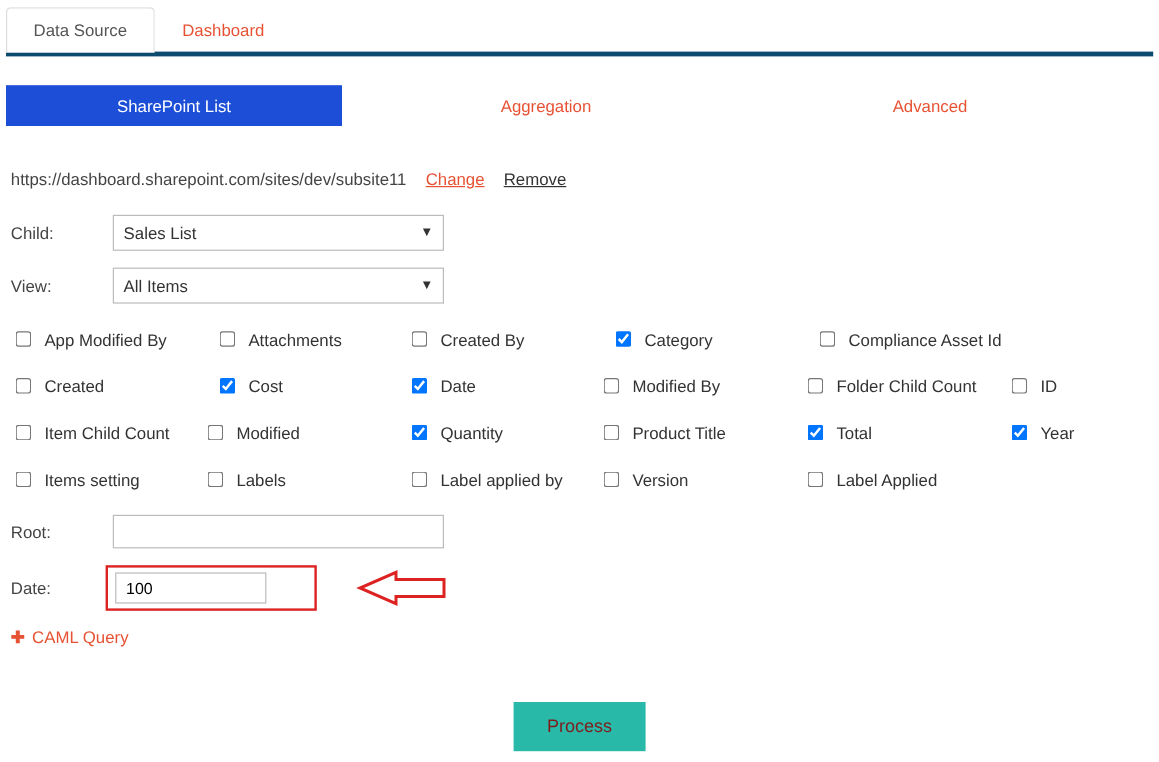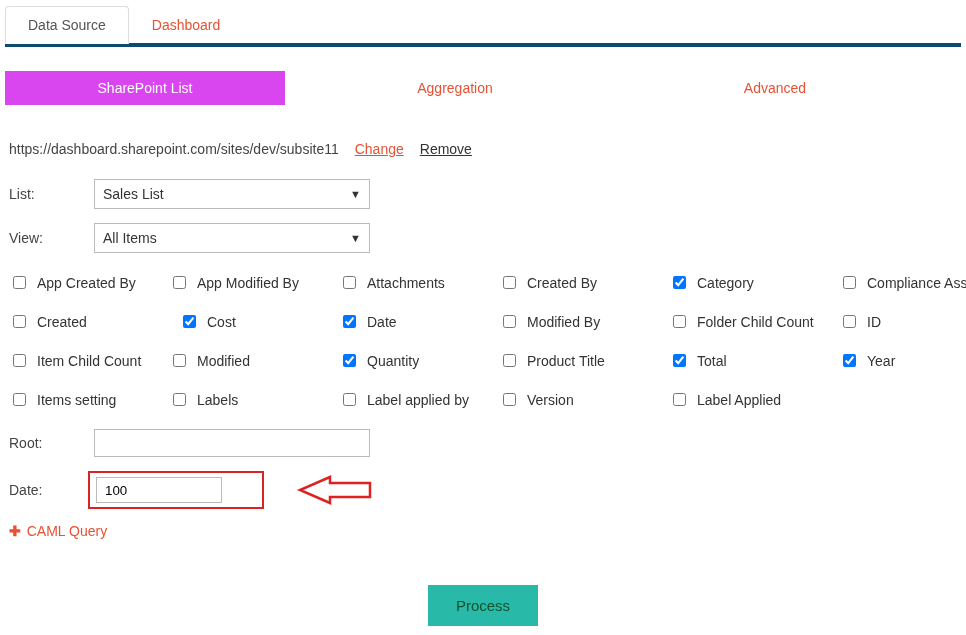--- a/index.html
+++ b/index.html
@@ -44,21 +44,21 @@
   }
   .section-tab {
     flex: 0 0 auto;
     width: 280px;
     text-align: center;
     padding: 9px 0;
     color: #e65233;
     cursor: pointer;
   }
   .section-tab.active {
-    background: #d946ef;
+    background: #1d4ed8;
     color: #fff;
   }
   .section-tab.agg { width: 340px; }
   .section-tab.adv { width: 300px; }
 
   
   .url-row {
     display: flex;
     gap: 16px;
     align-items: baseline;
@@ -155,21 +155,21 @@
   }
   .caml-plus { font-weight: bold; }
 
   .process-wrap {
     display: flex;
     justify-content: center;
     margin-top: 46px;
   }
   .process-btn {
     background: #28b9a8;
-    color: #14532d;
+    color: #7f1d1d;
     border: none;
     padding: 12px 28px;
     font-size: 15px;
     cursor: pointer;
   }
 </style>
 </head>
 <body>
 
 <div class="container">
@@ -185,41 +185,37 @@
     <div class="section-tab adv">Advanced</div>
   </div>
 
   <div class="url-row">
     <span class="url-text">https://dashboard.sharepoint.com/sites/dev/subsite11</span>
     <span class="link-change">Change</span>
     <span class="link-remove">Remove</span>
   </div>
 
   <div class="form-row">
-    <span class="lbl">List:</span>
+    <span class="lbl">Child:</span>
     <div class="select">
       <span>Sales List</span>
       <span class="caret">▼</span>
     </div>
   </div>
 
   <div class="form-row">
     <span class="lbl">View:</span>
     <div class="select">
       <span>All Items</span>
       <span class="caret">▼</span>
     </div>
   </div>
 
   <div class="cb-grid">
     <div class="cb-row">
-      <label class="cb-cell w0">
-          <input type="checkbox" style="">
-          <span>App Created By</span>
-        </label>
       <label class="cb-cell w1">
           <input type="checkbox" style="">
           <span>App Modified By</span>
         </label>
       <label class="cb-cell w2">
           <input type="checkbox" style="">
           <span>Attachments</span>
         </label>
       <label class="cb-cell w3">
           <input type="checkbox" style="">

